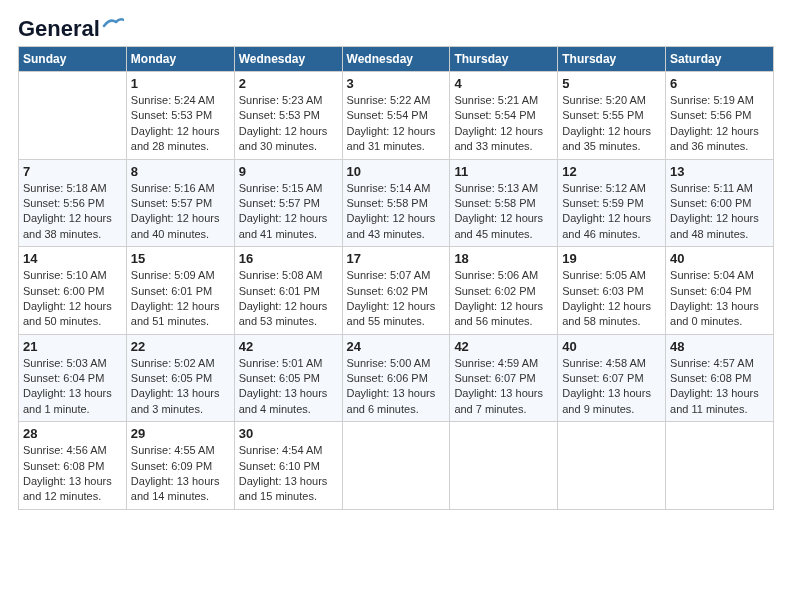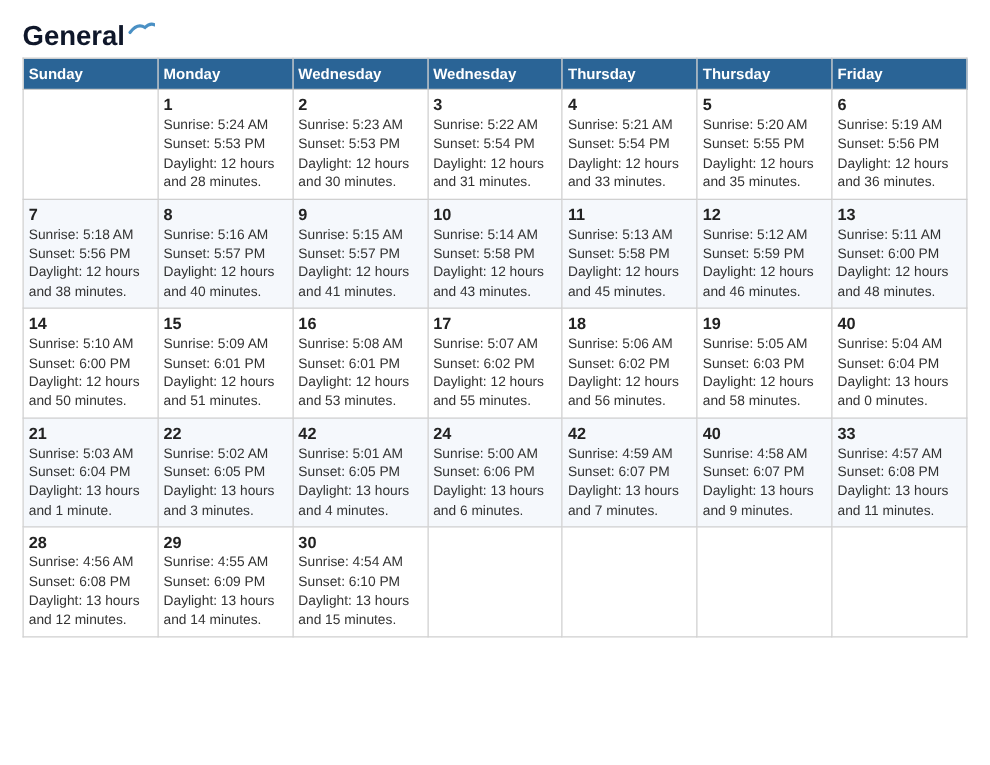--- a/index.html
+++ b/index.html
@@ -114,21 +114,21 @@
 
   <table>
     <thead>
       <tr>
       <th>Sunday</th>
           <th>Monday</th>
           <th>Wednesday</th>
           <th>Wednesday</th>
           <th>Thursday</th>
           <th>Thursday</th>
-          <th>Friday</th>
+          <th>Saturday</th>
         </tr>
     </thead>
     <tbody id="calendar-body">
     <tr>
           <td class="empty"></td>
           <td>
             <span class="day-num">1</span>
             <div class="day-info">Sunrise: 5:24 AM<br>Sunset: 5:53 PM<br>Daylight: 12 hours and 28 minutes.</div>
           </td>
           <td>
@@ -231,21 +231,21 @@
           </td>
           <td>
             <span class="day-num">42</span>
             <div class="day-info">Sunrise: 4:59 AM<br>Sunset: 6:07 PM<br>Daylight: 13 hours and 7 minutes.</div>
           </td>
           <td>
             <span class="day-num">40</span>
             <div class="day-info">Sunrise: 4:58 AM<br>Sunset: 6:07 PM<br>Daylight: 13 hours and 9 minutes.</div>
           </td>
           <td>
-            <span class="day-num">33</span>
+            <span class="day-num">48</span>
             <div class="day-info">Sunrise: 4:57 AM<br>Sunset: 6:08 PM<br>Daylight: 13 hours and 11 minutes.</div>
           </td>
         </tr>
         <tr>
           <td>
             <span class="day-num">28</span>
             <div class="day-info">Sunrise: 4:56 AM<br>Sunset: 6:08 PM<br>Daylight: 13 hours and 12 minutes.</div>
           </td>
           <td>
             <span class="day-num">29</span>

